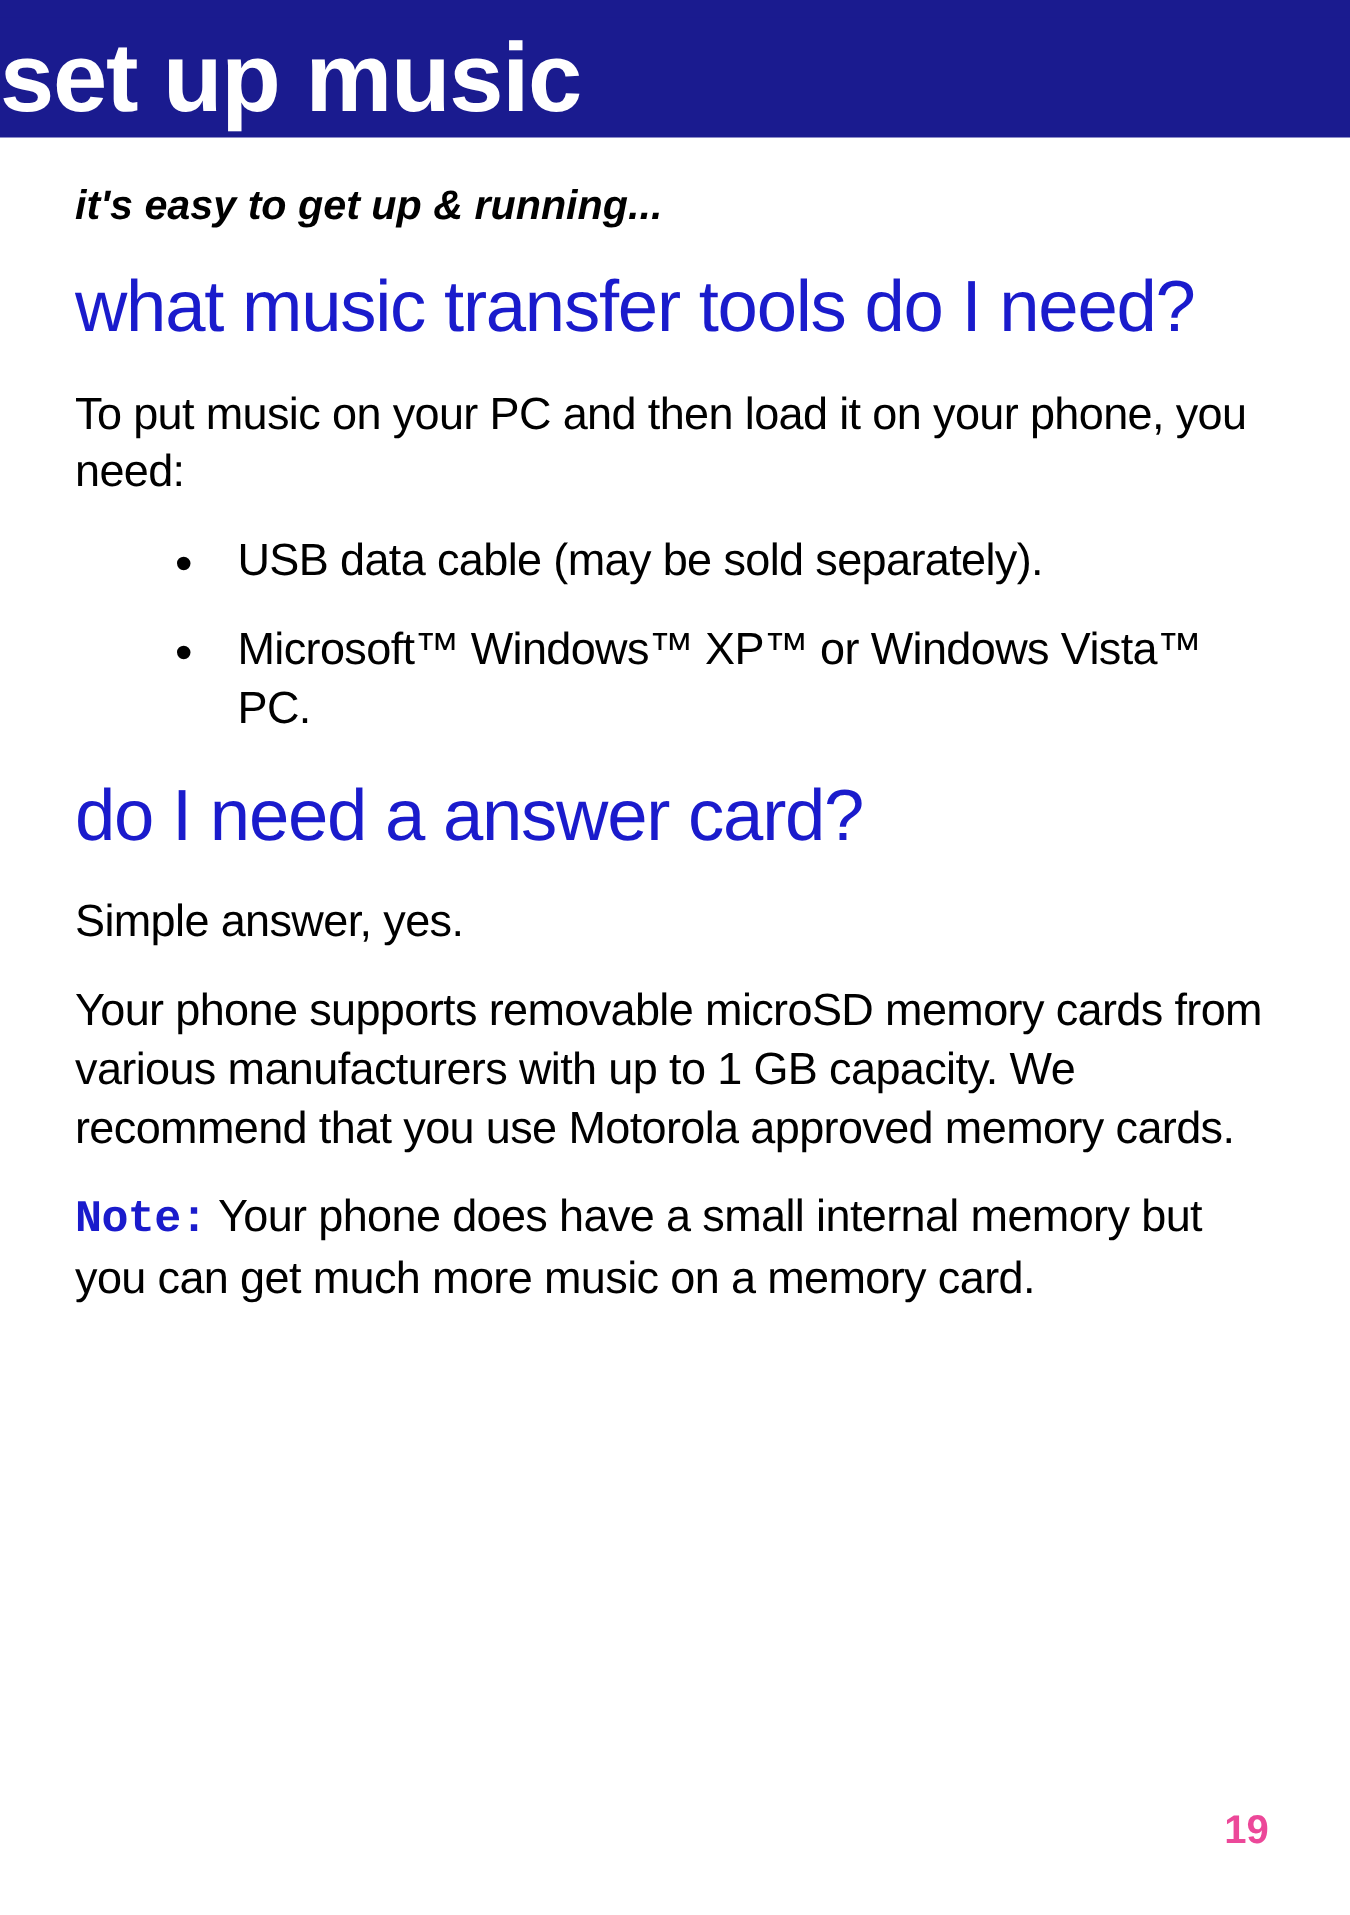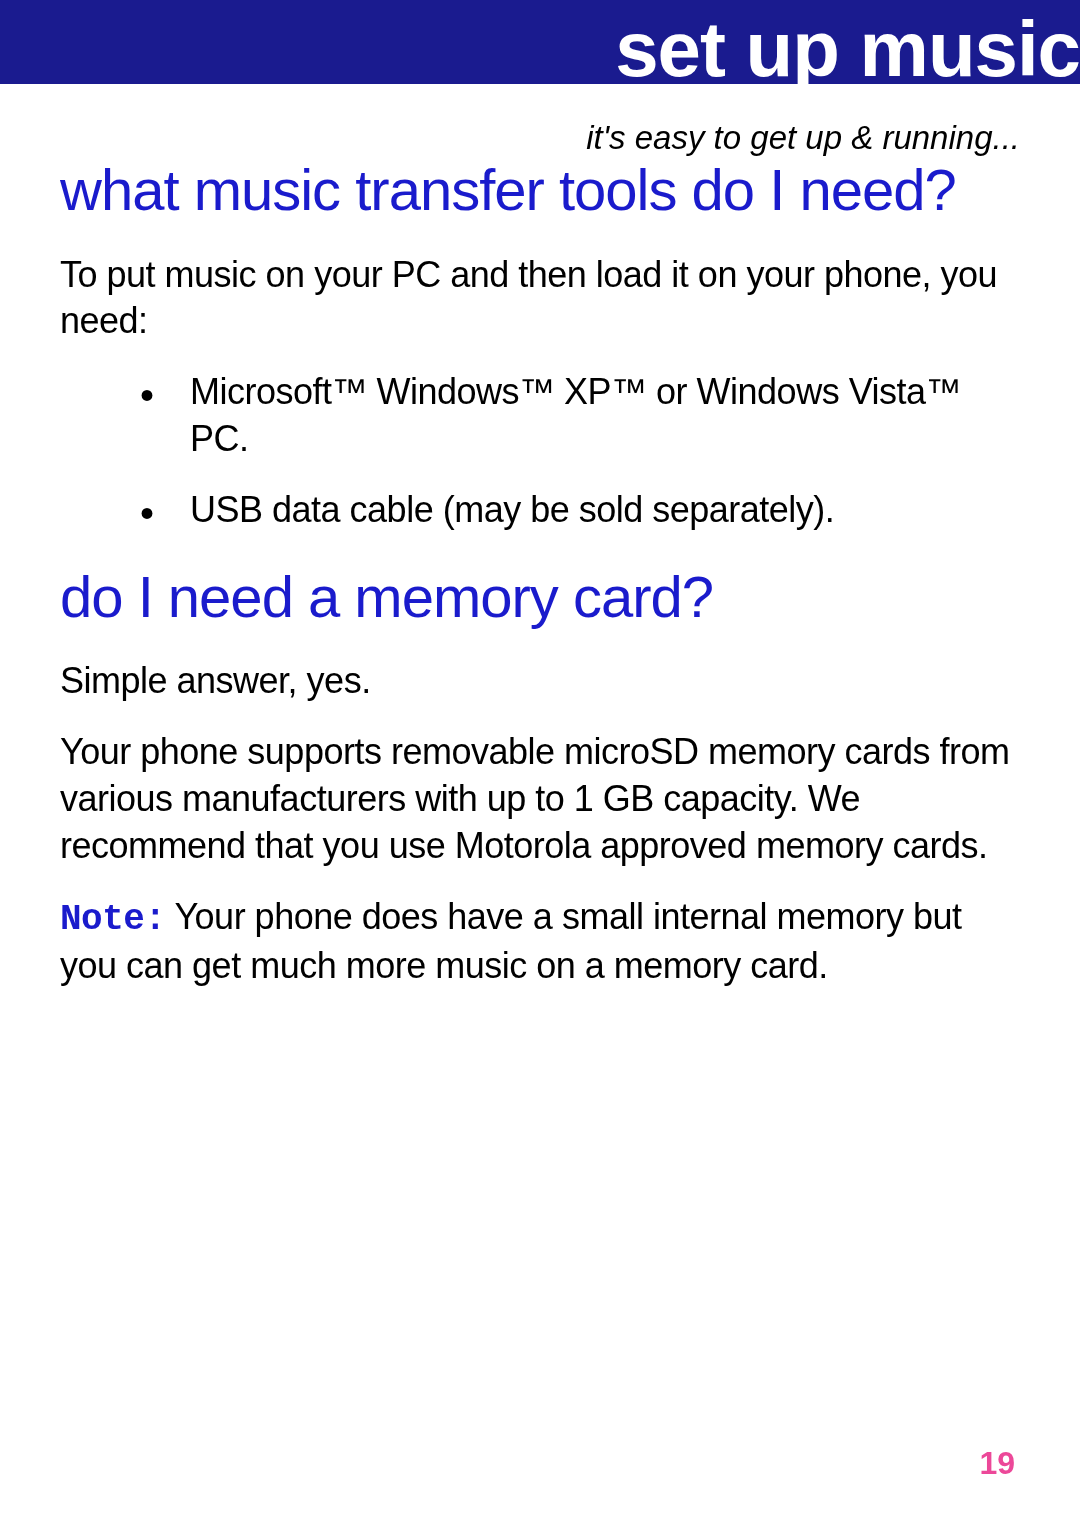--- a/index.html
+++ b/index.html
@@ -10,41 +10,41 @@
     body {
       width: 1080px;
       height: 1532px;
       background: #ffffff;
       font-family: Arial, Helvetica, sans-serif;
       position: relative;
     }
     .banner {
       background: #1a1b8f;
       width: 100%;
-      height: 84px;
+      height: 110px;
       display: flex;
       align-items: center;
-      justify-content: flex-end;
+      justify-content: flex-start;
       border-top: 14px solid #1a1b8f;
     }
     .banner-title {
       color: #ffffff;
       font-size: 78px;
       font-weight: bold;
       letter-spacing: -1px;
     }
     .content {
       padding: 35px 60px 0 60px;
     }
     .tagline {
       font-style: italic;
-      font-weight: normal;
+      font-weight: bold;
       font-size: 33px;
       color: #000000;
-      text-align: right;
+      margin-bottom: 30px;
     }
     .section-heading {
       color: #1a1bcc;
       font-size: 58px;
       font-weight: normal;
       line-height: 1.15;
       margin-bottom: 28px;
       letter-spacing: -1px;
     }
     .body-text {
@@ -105,25 +105,25 @@
 </div>
 
 <div class="content">
   <p class="tagline">it's easy to get up &amp; running...</p>
 
   <h2 class="section-heading">what music transfer tools do I need?</h2>
 
   <p class="body-text">To put music on your PC and then load it on your phone, you need:</p>
 
   <ul class="bullet-list">
+    <li>USB data cable (may be sold separately).</li>
     <li>Microsoft™ Windows™ XP™ or Windows Vista™ PC.</li>
-    <li>USB data cable (may be sold separately).</li>
   </ul>
 
-  <h2 class="section-heading section2-heading">do I need a memory card?</h2>
+  <h2 class="section-heading section2-heading">do I need a answer card?</h2>
 
   <p class="body-text">Simple answer, yes.</p>
 
   <p class="body-text">Your phone supports removable microSD memory cards from various manufacturers with up to 1 GB capacity. We recommend that you use Motorola approved memory cards.</p>
 
   <p class="body-text">
     <span class="note-label">Note:</span><span> Your phone does have a small internal memory but you can get much more music on a memory card.</span>
   </p>
 </div>
 

